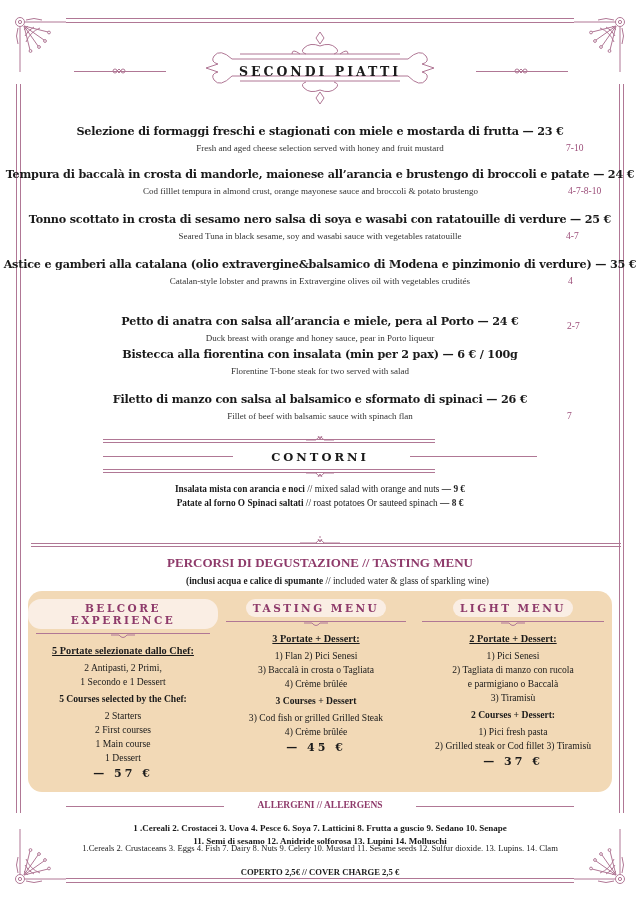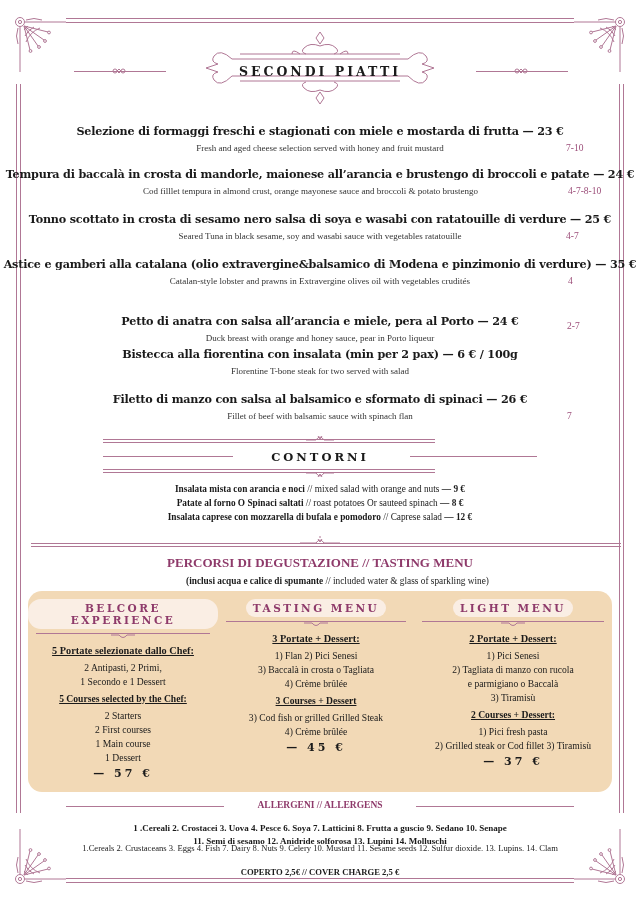--- a/index.html
+++ b/index.html
@@ -38,21 +38,21 @@
   .tasting-title { position:absolute; left:0; right:0; top:555px; text-align:center; color:#8e3a6a; font-size:13px; font-weight:bold; font-family:"Liberation Serif", serif; }
   .tasting-sub { position:absolute; left:16px; right:0; top:576px; text-align:center; font-size:9.3px; font-family:"Liberation Serif", serif;margin-left:19px; }
 
   .panel { position:absolute; left:28px; top:591px; width:584px; height:201px; background:#f2d9b6; border-radius:14px; }
   .col { position:absolute; top:0; height:201px; text-align:center; font-family:"Liberation Serif", serif; }
   .col .badge { display:inline-block; margin-top:8px; background:#faeee4; border-radius:13px; padding:3px 7px; font-weight:bold; color:#8e3a6a; letter-spacing:2.5px; font-size:10.5px; font-family:"DejaVu Serif", serif; }
   .col .cl { position:relative; height:10px; margin:2px 8px 0; }
   .col .cl .ln { position:absolute; left:0; right:0; top:2px; height:1px; background:#b07795; }
   .col .cl svg { position:absolute; left:50%; margin-left:-18px; top:2px; }
   .col .hd { font-weight:bold; text-decoration:underline; font-size:10.3px; margin-top:4px; }
-  .col .hd2 { font-weight:bold; text-decoration:underline; font-size:9.6px; margin-top:4px; }
+  .col .hd2 { font-weight:bold; font-size:9.6px; margin-top:4px; }
   .col .ln-t { font-size:9.6px; line-height:14px; }
   .col .gap { height:5px; }
   .col .price { font-weight:bold; letter-spacing:3px; font-size:11px; margin-top:2px; font-family:"DejaVu Serif", serif; }
 
   .allergen-title { position:absolute; left:0; right:0; top:800px; text-align:center; color:#8e3a6a; font-size:9.5px; font-weight:bold; font-family:"Liberation Serif", serif; }
   .aline { position:absolute; top:806px; height:1px; background:#b07795; }
   .allergen-it { position:absolute; left:0; right:0; top:816px; text-align:center; font-size:9px; font-weight:bold; line-height:13px; font-family:"Liberation Serif", serif;margin-top:6px; }
   .allergen-en { position:absolute; left:0; right:0; top:843px; text-align:center; font-size:8.6px; font-family:"Liberation Serif", serif; white-space:nowrap; }
   .coperto { position:absolute; left:0; right:0; top:867px; text-align:center; font-size:8.6px; font-weight:bold; font-family:"Liberation Serif", serif; }
 </style>
@@ -199,21 +199,20 @@
 <div class="contorni-title">CONTORNI</div>
 <div class="cline" style="left:410px;width:127px"></div>
 <div class="sep" style="left:103px;width:332px;top:469px"></div>
 <svg class="sep-orn" style="left:302px;top:471px" viewBox="0 0 36 10" fill="none" stroke="#b07795" stroke-width="1">
     <path d="M4 2 H14 Q18 8 22 2 H32 M16 6 L18 3 L20 6"></path>
   </svg>
 
 <div class="contorni-list">
   <div><b>Insalata mista con arancia e noci</b><span> // </span><span>mixed salad with orange and nuts</span><b> — 9 €</b></div>
   <div><b>Patate al forno O Spinaci saltati</b><span> // </span><span>roast potatoes Or sauteed spinach</span><b> — 8 €</b></div>
-  <div><b>Insalata caprese con mozzarella di bufala e pomodoro</b><span> // </span><span>Caprese salad</span><b> — 12 €</b></div>
 </div>
 
 <svg class="sep-orn" style="left:296px;top:535px;width:48px" viewBox="0 0 48 10" fill="none" stroke="#b07795" stroke-width="1">
     <path d="M4 8 H20 Q24 2 28 8 H44 M22 4 L24 7 L26 4 M24 1 V3"></path>
   </svg>
 <div class="sep" style="left:31px;width:590px;top:543px"></div>
 
 <div class="tasting-title">PERCORSI DI DEGUSTAZIONE // TASTING MENU</div>
 <div class="tasting-sub"><b>(inclusi acqua e calice di spumante</b><span> // included water &amp; glass of sparkling wine)</span></div>
 

